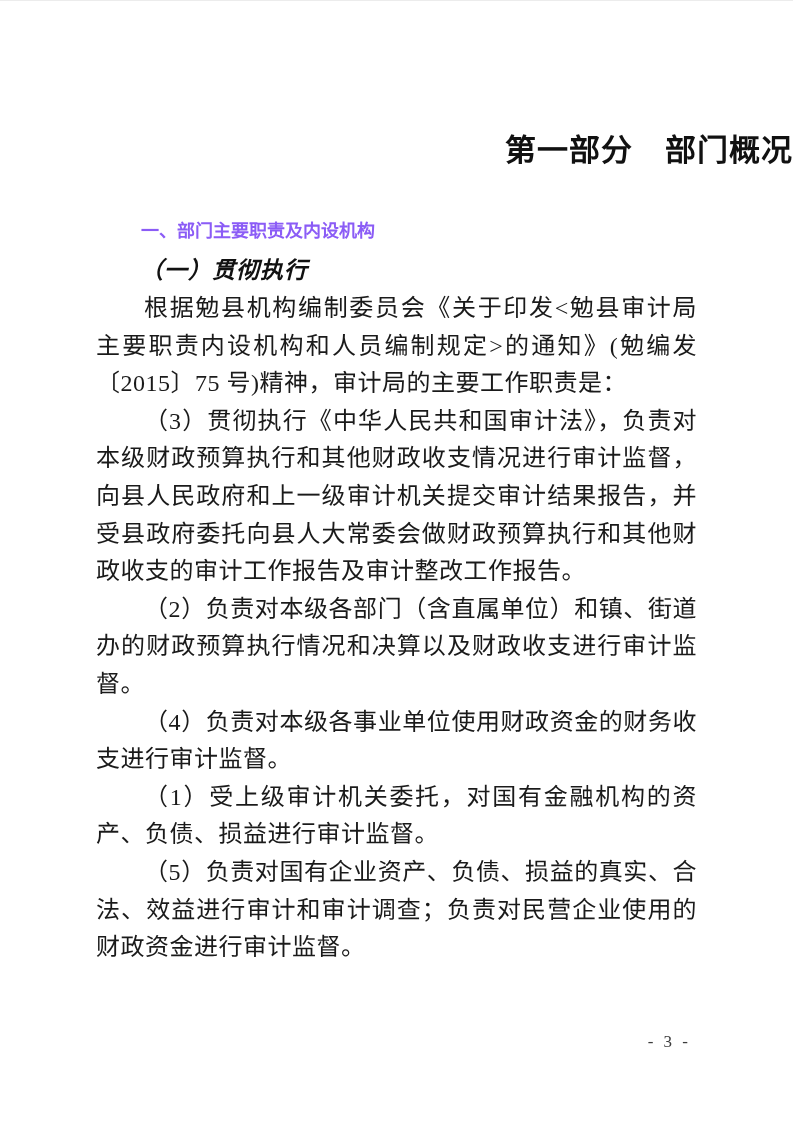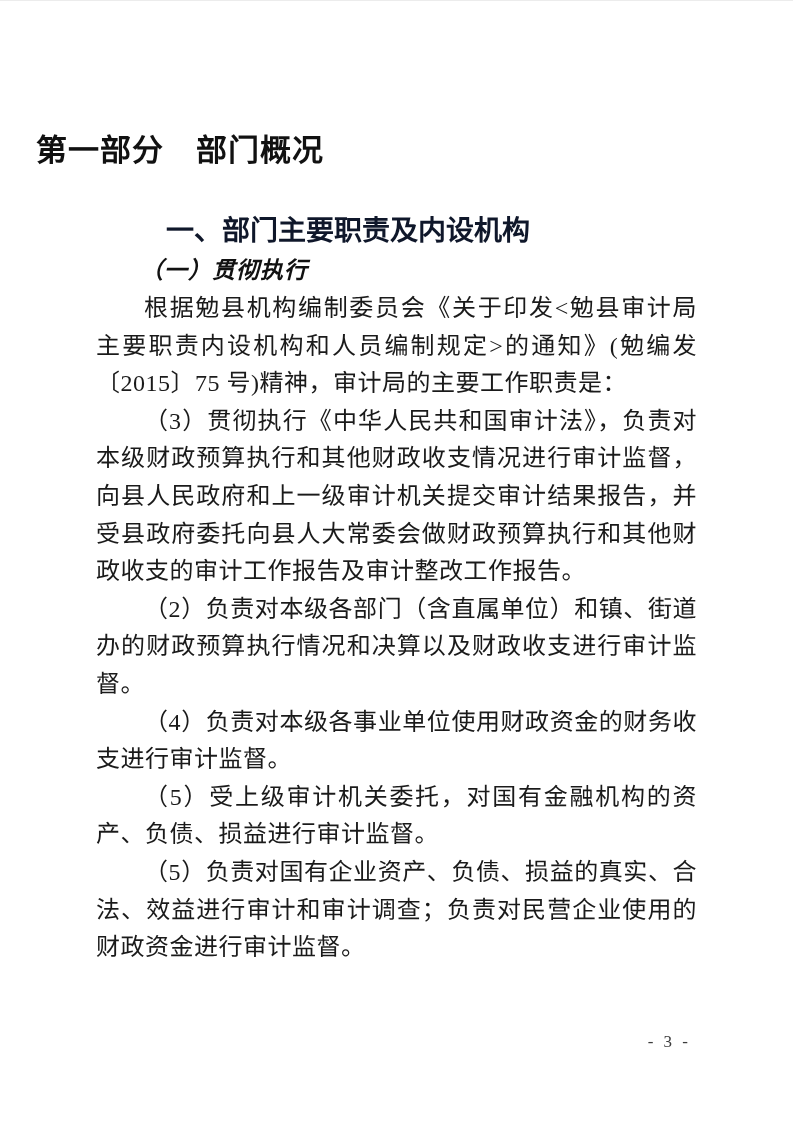--- a/index.html
+++ b/index.html
@@ -16,42 +16,42 @@
     color: #161616;
   }
   .page {
     position: absolute;
     inset: 0;
     background: #ffffff;
     border-top: 1px solid #ececec;
   }
   .doc-title {
     margin: 129px 0 0 0;
-    text-align: left;
+    text-align: right;
     font-family: "Liberation Sans", "DejaVu Sans", sans-serif;
     font-weight: 700;
     font-size: 31px;
     line-height: 42px;
     letter-spacing: 1px;
     color: #111111;
     padding-left: 36px;
   }
   .content {
     position: absolute;
     left: 96px;
     top: 214px;
     width: 601px;
   }
   .section-heading {
-    margin: 0 0 0 70px;
+    margin: 0 0 0 45px;
     font-family: "Liberation Sans", "DejaVu Sans", sans-serif;
     font-weight: 700;
-    font-size: 28px;
+    font-size: 18px;
     line-height: 32px;
-    color: #0f172a;
+    color: #8b5cf6;
   }
   .subsection-heading {
     margin: 7px 0 0 44px;
     font-family: "Liberation Serif", "DejaVu Serif", serif;
     font-style: italic; 
     font-weight: 700;
     font-size: 23px;
     line-height: 34px;
     letter-spacing: 1px;
     color: #111111;
@@ -89,21 +89,21 @@
 
     <h2 class="section-heading">一、部门主要职责及内设机构</h2>
 
     <h3 class="subsection-heading">（一）贯彻执行</h3>
 
     <div class="body-text">
       <p>根据勉县机构编制委员会《关于印发&lt;勉县审计局主要职责内设机构和人员编制规定&gt;的通知》(勉编发〔2015〕75 号)精神，审计局的主要工作职责是：</p>
       <p>（3）贯彻执行《中华人民共和国审计法》，负责对本级财政预算执行和其他财政收支情况进行审计监督，向县人民政府和上一级审计机关提交审计结果报告，并受县政府委托向县人大常委会做财政预算执行和其他财政收支的审计工作报告及审计整改工作报告。</p>
       <p>（2）负责对本级各部门（含直属单位）和镇、街道办的财政预算执行情况和决算以及财政收支进行审计监督。</p>
       <p>（4）负责对本级各事业单位使用财政资金的财务收支进行审计监督。</p>
-      <p>（5）受上级审计机关委托，对国有金融机构的资产、负债、损益进行审计监督。</p>
+      <p>（1）受上级审计机关委托，对国有金融机构的资产、负债、损益进行审计监督。</p>
       <p>（5）负责对国有企业资产、负债、损益的真实、合法、效益进行审计和审计调查；负责对民营企业使用的财政资金进行审计监督。</p>
     </div>
 
   </div>
 
   <div class="page-number">- 3 -</div>
 
 </div>
 
 </body></html>

